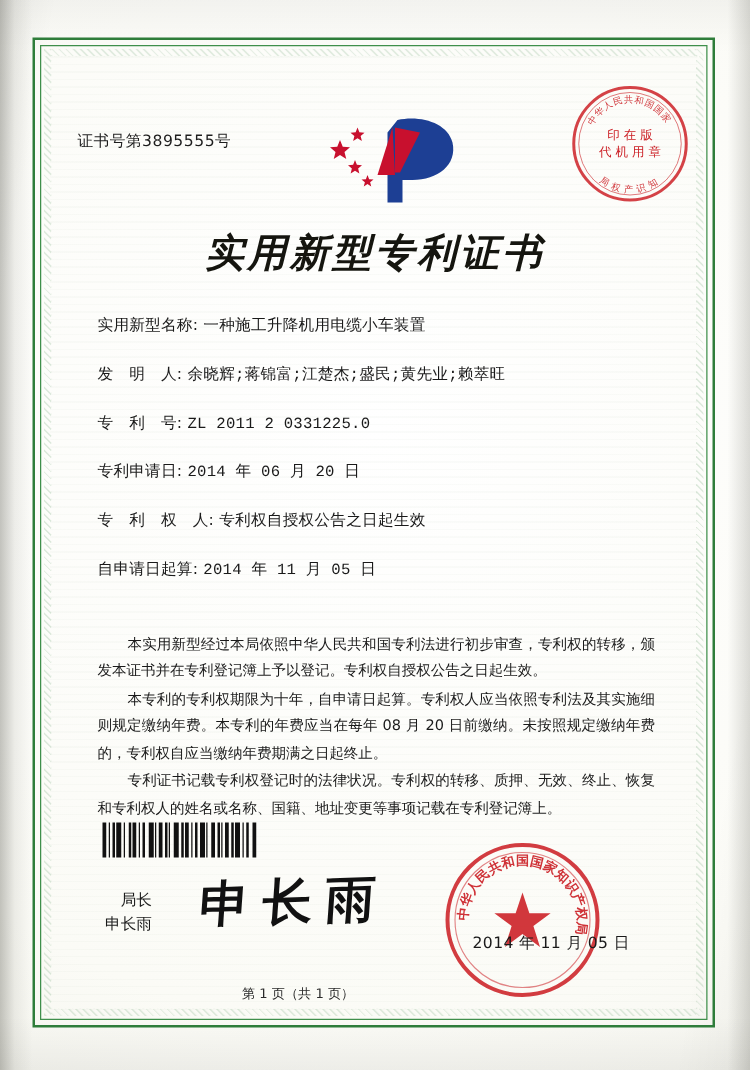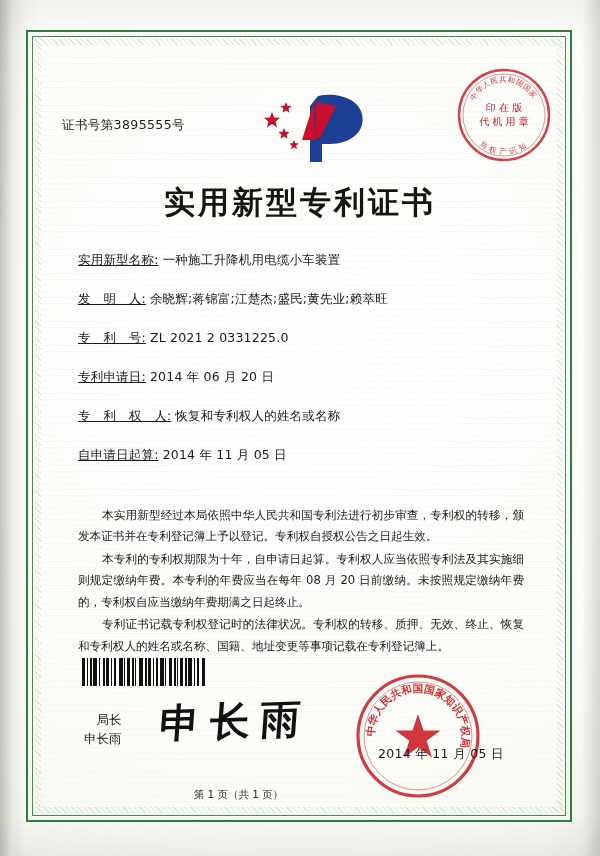--- a/index.html
+++ b/index.html
@@ -81,21 +81,20 @@
   }
 
   
   .cert-number {
     position: absolute;
     left: 62px; top: 105px;
     font-size: 12.5px;
     color: #1d1d1d;
     letter-spacing: 0.4px;
     font-family: "DejaVu Sans", "Liberation Sans", sans-serif;
-    margin-top: 12px;
   }
 
   .logo {
     position: absolute;
     left: 258px; top: 88px;
     width: 108px; height: 80px;
   }
 
   .stamp-red-top {
     position: absolute;
@@ -106,43 +105,44 @@
   .doc-title {
     position: absolute;
     left: 0; top: 182px;
     width: 600px;
     text-align: center;
     font-size: 31px;
     font-weight: bold;
     letter-spacing: 3px;
     color: #15150f;
     font-family: "DejaVu Sans", "Liberation Sans", sans-serif;
+    font-style: italic;
   }
 
   
   .fields {
     position: absolute;
     left: 78px; top: 252px;
     width: 450px;
   }
   .field-row {
     display: flex;
     align-items: baseline;
     margin-bottom: 22px;
     font-size: 12.5px;
     color: #1a1a1a;
   }
   .field-label {
     white-space: nowrap;
     letter-spacing: 0.2px;
-    text-decoration: underline;
   }
   .field-value {
     margin-left: 4px;
     letter-spacing: 0.2px;
+    font-family: Liberation Mono, monospace;
   }
 
   
   .body-text {
     position: absolute;
     left: 78px; top: 505px;
     width: 446px;
     font-size: 11.6px;
     line-height: 1.85;
     color: #1a1a1a;
@@ -284,29 +284,29 @@
     <div class="field-row">
       <span class="field-label">实用新型名称:</span>
       <span class="field-value">一种施工升降机用电缆小车装置</span>
     </div>
     <div class="field-row">
       <span class="field-label">发　明　人:</span>
       <span class="field-value">余晓辉;蒋锦富;江楚杰;盛民;黄先业;赖萃旺</span>
     </div>
     <div class="field-row">
       <span class="field-label">专　利　号:</span>
-      <span class="field-value">ZL 2021 2 0331225.0</span>
+      <span class="field-value">ZL 2011 2 0331225.0</span>
     </div>
     <div class="field-row">
       <span class="field-label">专利申请日:</span>
       <span class="field-value">2014 年 06 月 20 日</span>
     </div>
     <div class="field-row">
       <span class="field-label">专　利　权　人:</span>
-      <span class="field-value">恢复和专利权人的姓名或名称</span>
+      <span class="field-value">专利权自授权公告之日起生效</span>
     </div>
     <div class="field-row">
       <span class="field-label">自申请日起算:</span>
       <span class="field-value">2014 年 11 月 05 日</span>
     </div>
   </div>
 
   <div class="body-text">
     <p>本实用新型经过本局依照中华人民共和国专利法进行初步审查，专利权的转移，颁发本证书并在专利登记簿上予以登记。专利权自授权公告之日起生效。</p>
     <p>本专利的专利权期限为十年，自申请日起算。专利权人应当依照专利法及其实施细则规定缴纳年费。本专利的年费应当在每年 08 月 20 日前缴纳。未按照规定缴纳年费的，专利权自应当缴纳年费期满之日起终止。</p>

